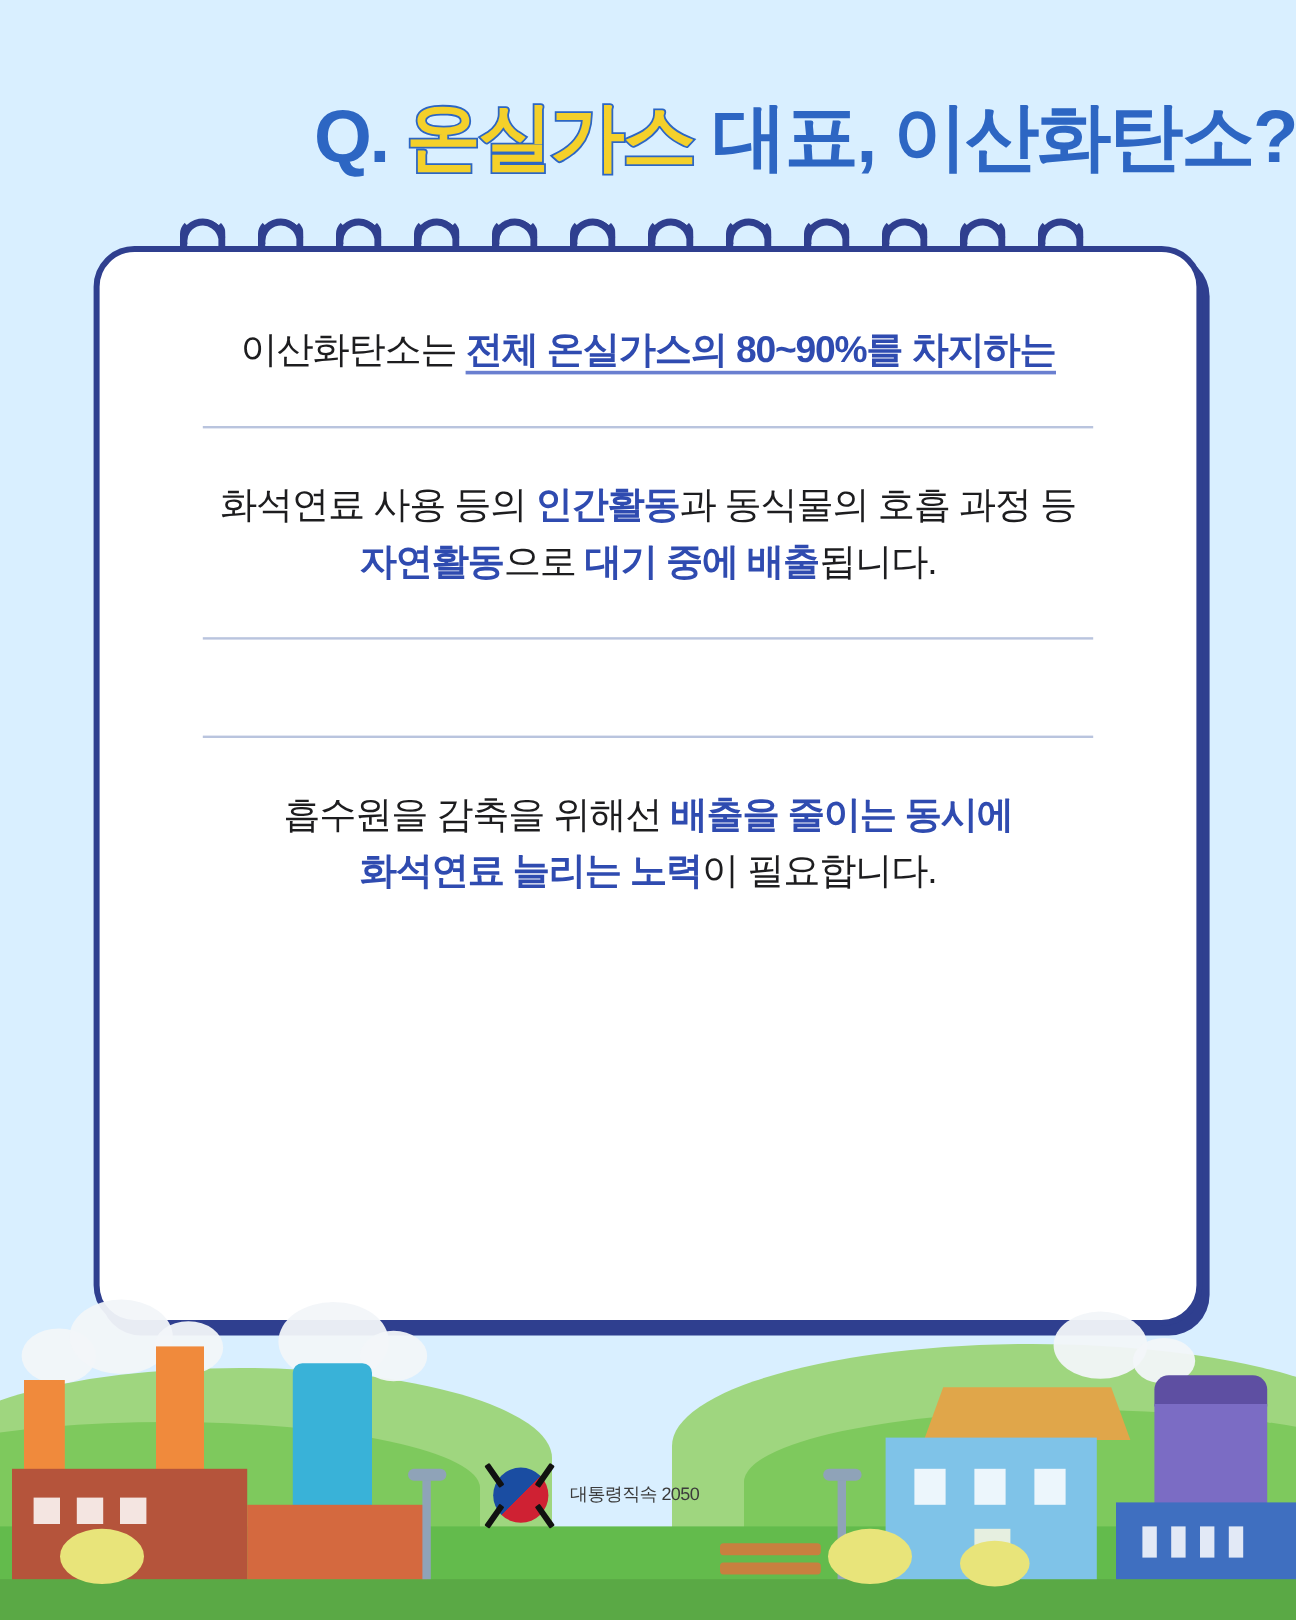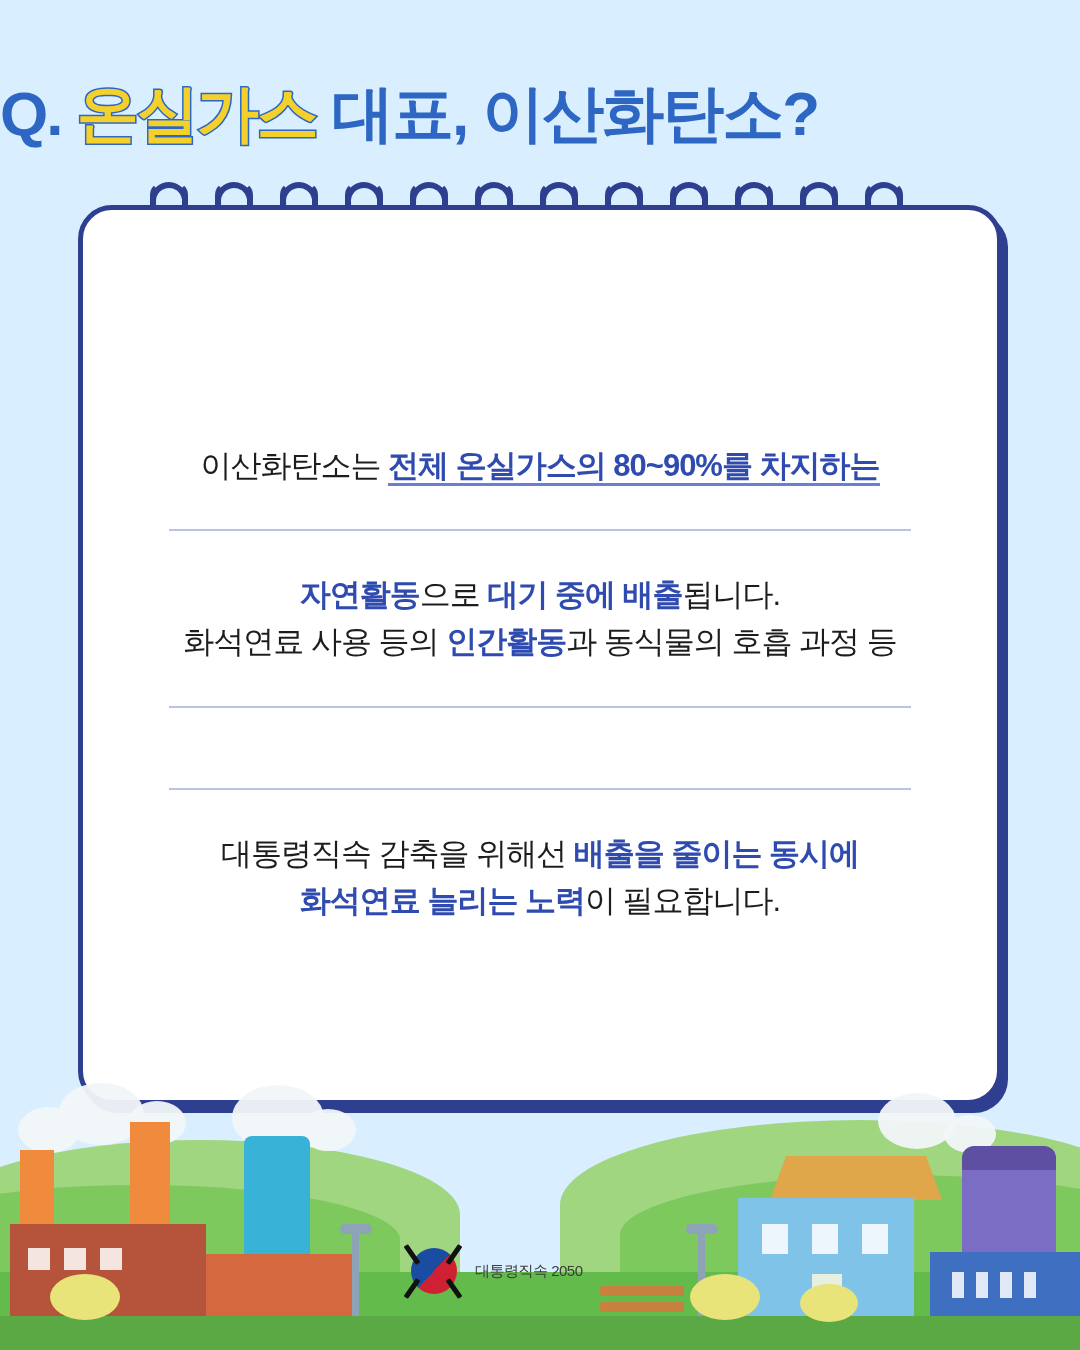--- a/index.html
+++ b/index.html
@@ -5,21 +5,21 @@
   html,body{margin:0;padding:0;}
   body{
     width:1080px;height:1350px;
     background:#d9efff;
     font-family:"Liberation Sans","DejaVu Sans",sans-serif;
     overflow:hidden;position:relative;
   }
   
   .title{
     position:absolute;top:72px;left:0;width:1080px;
-    text-align:left;
+    text-align:right;
     font-size:62px;font-weight:bold;letter-spacing:-2px;
     white-space:nowrap;
   }
   .title .q{color:#2d66c3;}
   .title .y{color:#f4d02a;-webkit-text-stroke:3px #2d66c3;paint-order:stroke fill;}
   .title .b{color:#2d66c3;}
   
   .spiral{position:absolute;top:182px;left:150px;width:780px;height:70px;}
   .ring{
     position:absolute;top:0;width:26px;height:56px;
@@ -37,23 +37,23 @@
   .card{
     position:absolute;top:205px;left:78px;width:924px;height:900px;
     background:#ffffff;
     border:5px solid #2f3f8f;
     border-radius:34px;
     box-sizing:border-box;
     box-shadow:6px 8px 0 #2f3f8f;
   }
   .card-inner{
     position:absolute;top:0;left:0;right:0;bottom:0;
-    padding:96px 60px 40px 60px;
+    padding:52px 60px 40px 60px;
     box-sizing:border-box;
-    display:flex;flex-direction:column;justify-content:center;
+    display:flex;flex-direction:column;
   }
   .block{
     text-align:center;
     color:#1d1d1f;
     font-size:31px;
     line-height:1.52;
     letter-spacing:-1px;
     padding:6px 0;
   }
   .block p{margin:0;}
@@ -70,21 +70,21 @@
   .hill.front{background:#7ec95d;}
   .ground{position:absolute;left:0;bottom:0;width:1080px;height:78px;background:#63bb4c;}
   .road{position:absolute;left:0;bottom:0;width:1080px;height:34px;background:#5aa945;}
   
   .smoke{position:absolute;background:#f2f6f9;border-radius:50%;opacity:.95;}
   
   .rect{position:absolute;}
   .win{position:absolute;background:#ffffff;opacity:.85;}
   
   .logo{
-    position:absolute;left:405px;bottom:44px;width:290px;height:70px;
+    position:absolute;left:405px;bottom:69px;width:290px;height:70px;
     display:flex;align-items:center;gap:12px;
   }
   .taegeuk{width:58px;height:58px;position:relative;}
   .taegeuk .circle{
     position:absolute;left:6px;top:6px;width:46px;height:46px;border-radius:50%;
     background:linear-gradient(135deg,#1a4da2 0 50%,#cf2133 50% 100%);
   }
   .bar{position:absolute;width:22px;height:5px;background:#111;border-radius:1px;}
   .logo-text{line-height:1.15;}
   .logo-text .small{font-size:15px;color:#3b3b3b;letter-spacing:-0.5px;}
@@ -114,29 +114,29 @@
     <div class="ring" style="left: 715px;"></div>
   </div>
 
 <div class="card">
   <div class="card-inner" id="card-inner">
       <div class="block">
         <p><span>이산화탄소는 </span><span class="strong u">전체 온실가스의 80~90%를 차지하는</span></p>
       </div>
       <div class="divider"></div>
       <div class="block">
+        <p><span>화석연료 사용 등의 </span><span class="strong">인간활동</span><span>과 동식물의 호흡 과정 등</span></p>
         <p><span class="strong">자연활동</span><span>으로 </span><span class="strong">대기 중에 배출</span><span>됩니다.</span></p>
-        <p><span>화석연료 사용 등의 </span><span class="strong">인간활동</span><span>과 동식물의 호흡 과정 등</span></p>
       </div>
       <div class="divider"></div>
       <div class="block">
       </div>
       <div class="divider"></div>
       <div class="block">
-        <p><span>대통령직속 감축을 위해선 </span><span class="strong">배출을 줄이는 동시에</span></p>
+        <p><span>흡수원을 감축을 위해선 </span><span class="strong">배출을 줄이는 동시에</span></p>
         <p><span class="strong">화석연료 늘리는 노력</span><span>이 필요합니다.</span></p>
       </div>
     </div>
 </div>
 
 <div class="scene">
   <div class="hill back" style="left:-60px;bottom:60px;width:520px;height:150px;"></div>
   <div class="hill back" style="left:560px;bottom:60px;width:600px;height:170px;"></div>
   <div class="hill front" style="left:-120px;bottom:55px;width:520px;height:110px;"></div>
   <div class="hill front" style="left:620px;bottom:55px;width:560px;height:120px;"></div>

